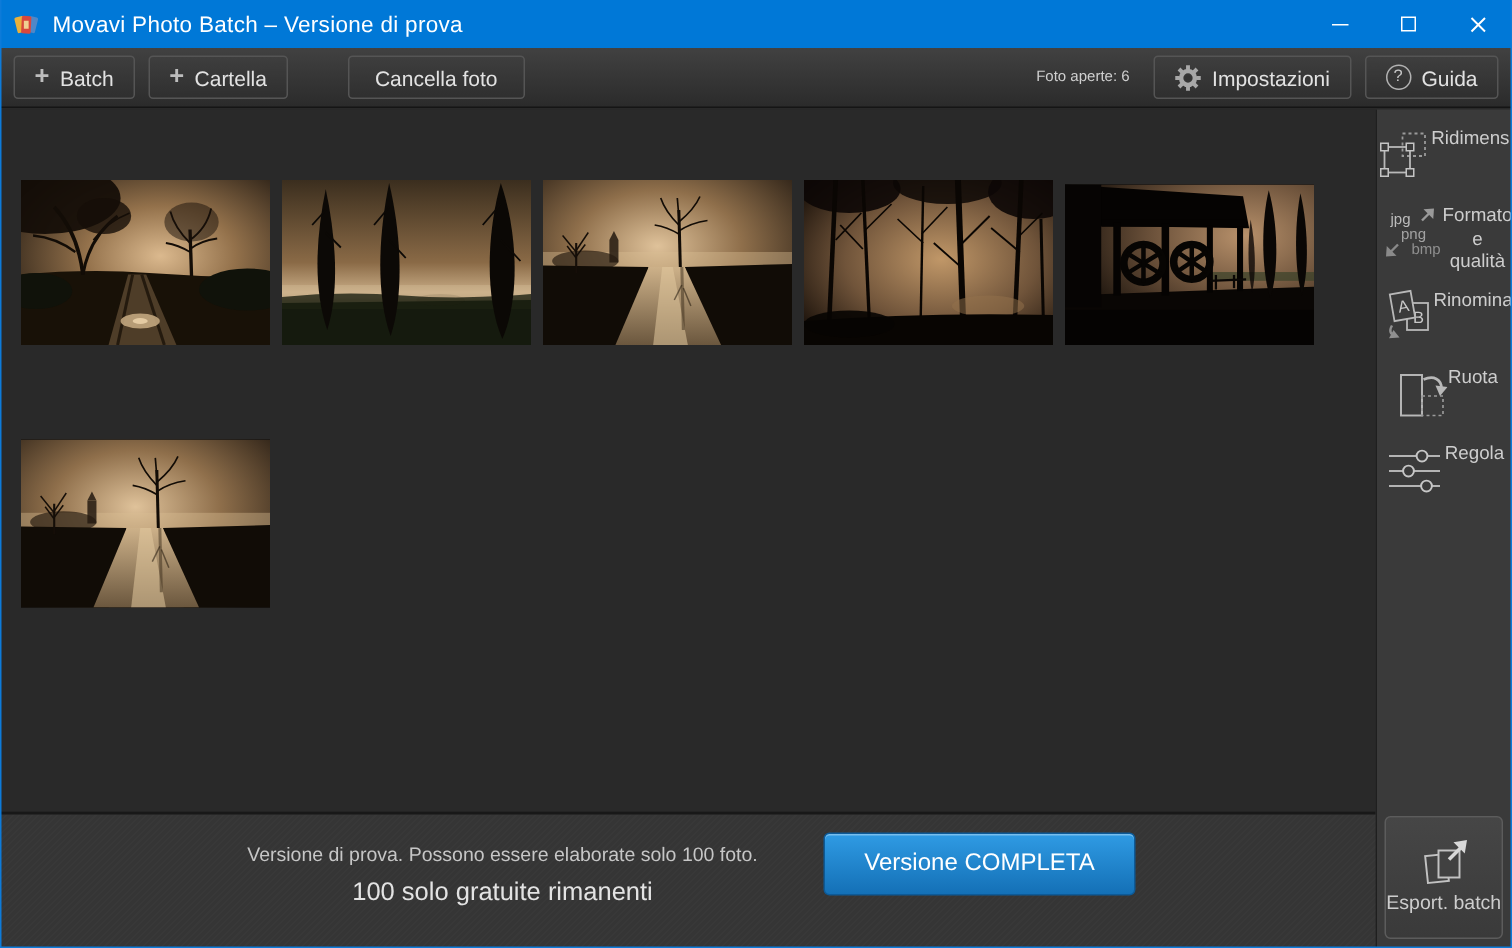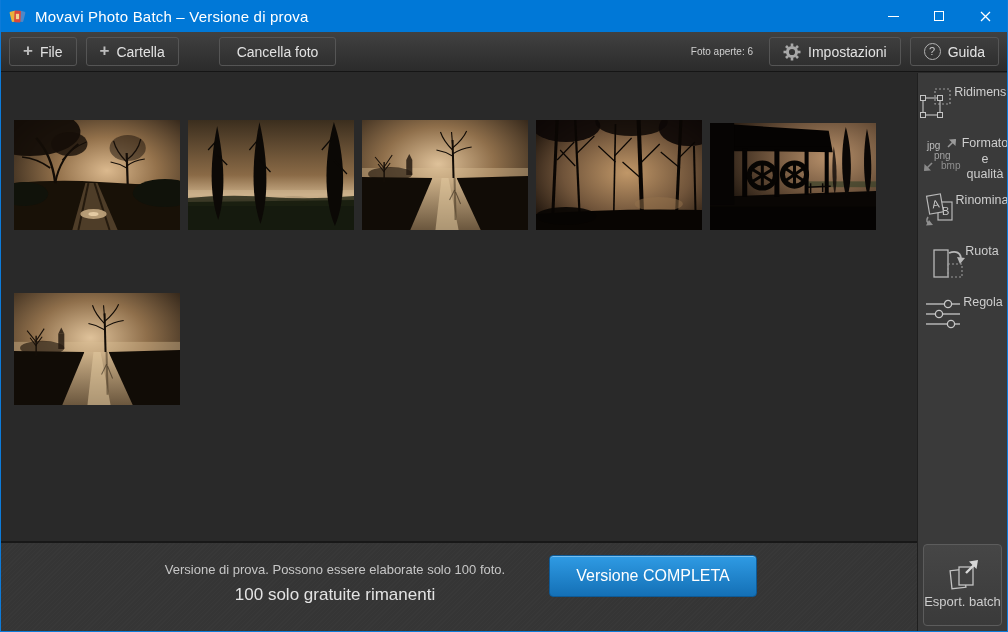--- a/index.html
+++ b/index.html
@@ -74,21 +74,21 @@
         <svg width="11" height="11" viewBox="0 0 11 11">
           <path d="M1,1 L10,10 M10,1 L1,10" stroke="#fff" stroke-width="1.3"></path>
         </svg>
       </div>
     </div>
   </div>
 
   <div class="toolbar">
     <button class="tbtn">
       <span class="plus-glyph">+</span>
-      <span>File</span>
+      <span>Batch</span>
     </button>
     <button class="tbtn">
       <span class="plus-glyph">+</span>
       <span>Cartella</span>
     </button>
     <button class="tbtn cancella">
       <span>Cancella foto</span>
     </button>
     <div class="flex-spacer"></div>
     <span class="foto-count">Foto aperte: 6</span>

